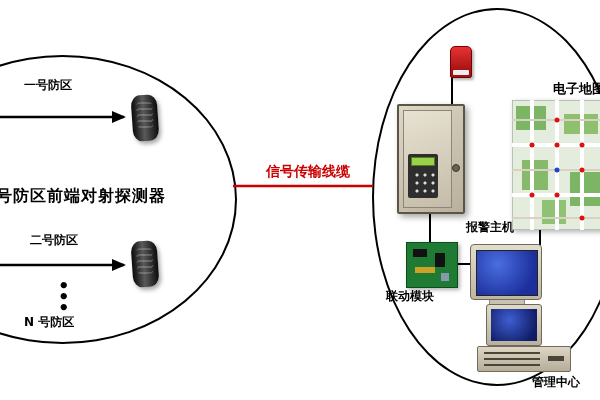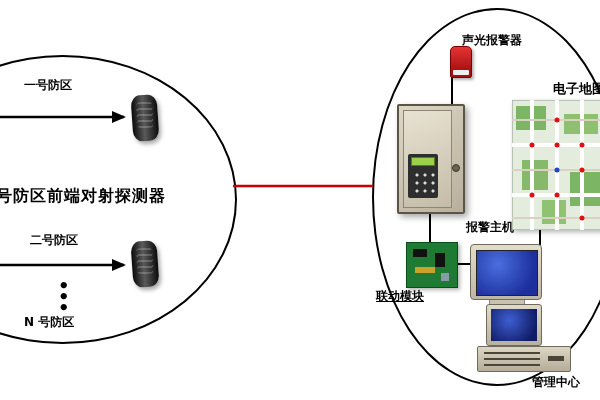--- a/index.html
+++ b/index.html
@@ -20,21 +20,21 @@
   .lbl-zone{font-size:12px;}
   #zone1{left:24px;top:77px;}
   #zone2{left:30px;top:232px;}
   #zoneN{left:24px;top:314px;}
   #caption{left:-4px;top:186px;font-size:16px;letter-spacing:1px;}
   #cable-label{left:238px;top:163px;width:140px;text-align:center;font-size:14px;color:#cc0000;}
   .lbl-right{font-size:12px;}
   #alarm-label{left:462px;top:32px;}
   #map-label{left:553px;top:80px;font-size:13px;}
   #host-label{left:466px;top:219px;font-family:Liberation Mono, monospace;}
-  #module-label{left:376px;top:288px;text-decoration:underline;}
+  #module-label{left:386px;top:288px;}
   #center-label{left:492px;top:374px;margin-left:40px;}
 
   
   #vdots{position:absolute;left:58px;top:280px;font-size:18px;font-weight:bold;
          line-height:11px;white-space:pre-line;color:#000;}
 
   
   .detector{position:absolute;width:26px;height:46px;border-radius:9px/11px;
     background:linear-gradient(90deg,#0a0a0a,#5a5a5a 45%,#0a0a0a);
     box-shadow:2px 3px 4px rgba(0,0,0,.35);transform:rotate(-4deg);}
@@ -120,23 +120,23 @@
   <div class="detector" id="detector2"></div>
 
   <div class="lbl lbl-zone" id="zone1">一号防区</div>
   <div class="lbl lbl-zone" id="zone2">二号防区</div>
   <div class="lbl lbl-zone" id="zoneN">N 号防区</div>
   <div class="lbl" id="caption">号防区前端对射探测器</div>
   <div id="vdots">•
 •
 •</div>
 
+  <div class="lbl" id="cable-label">信号传输线缆</div>
 
   <div id="siren"></div>
-  <div class="lbl lbl-right" id="alarm-label">声光报警器</div>
 
   <div id="host">
     <div class="host-door"></div>
     <div class="host-keypad">
       <div class="host-display"></div>
       <div class="host-keys"></div>
     </div>
     <div class="host-lock"></div>
   </div>
   <div class="lbl lbl-right" id="host-label">报警主机</div>

